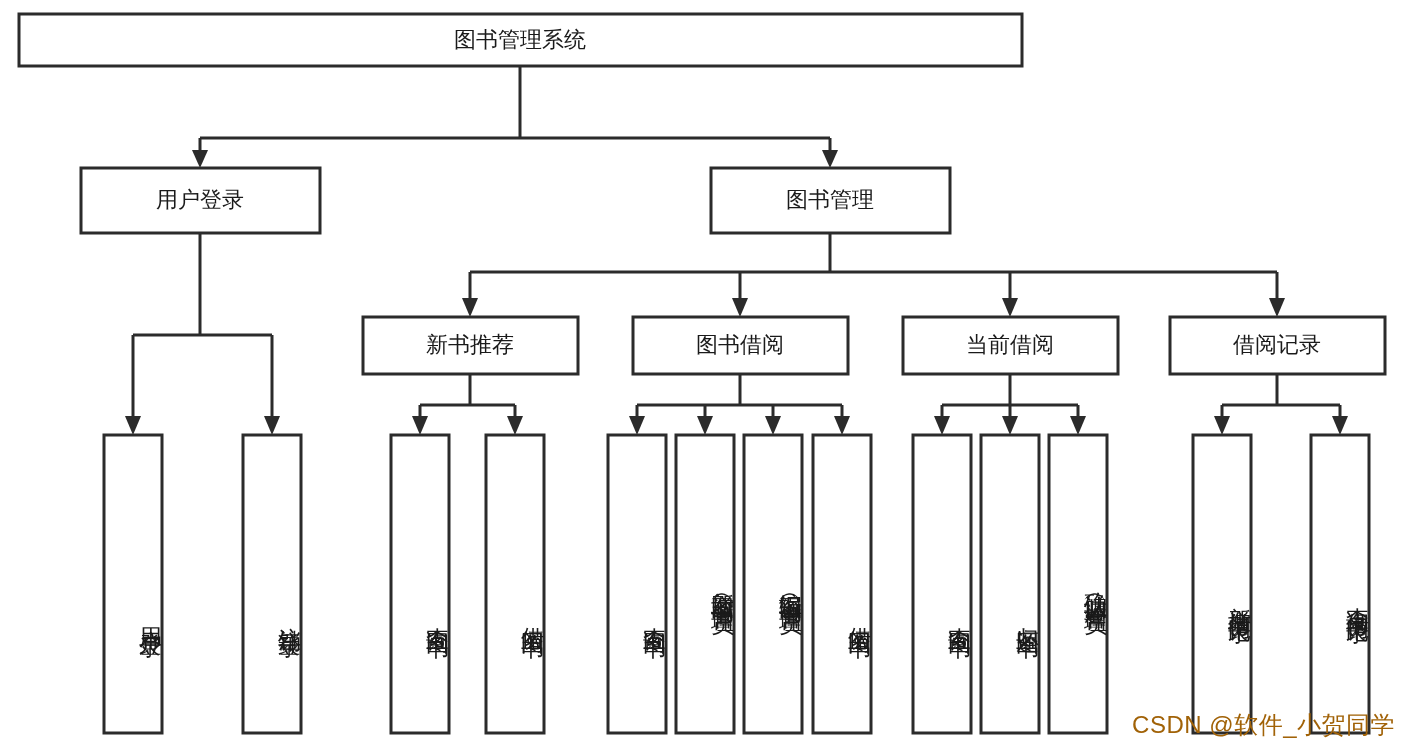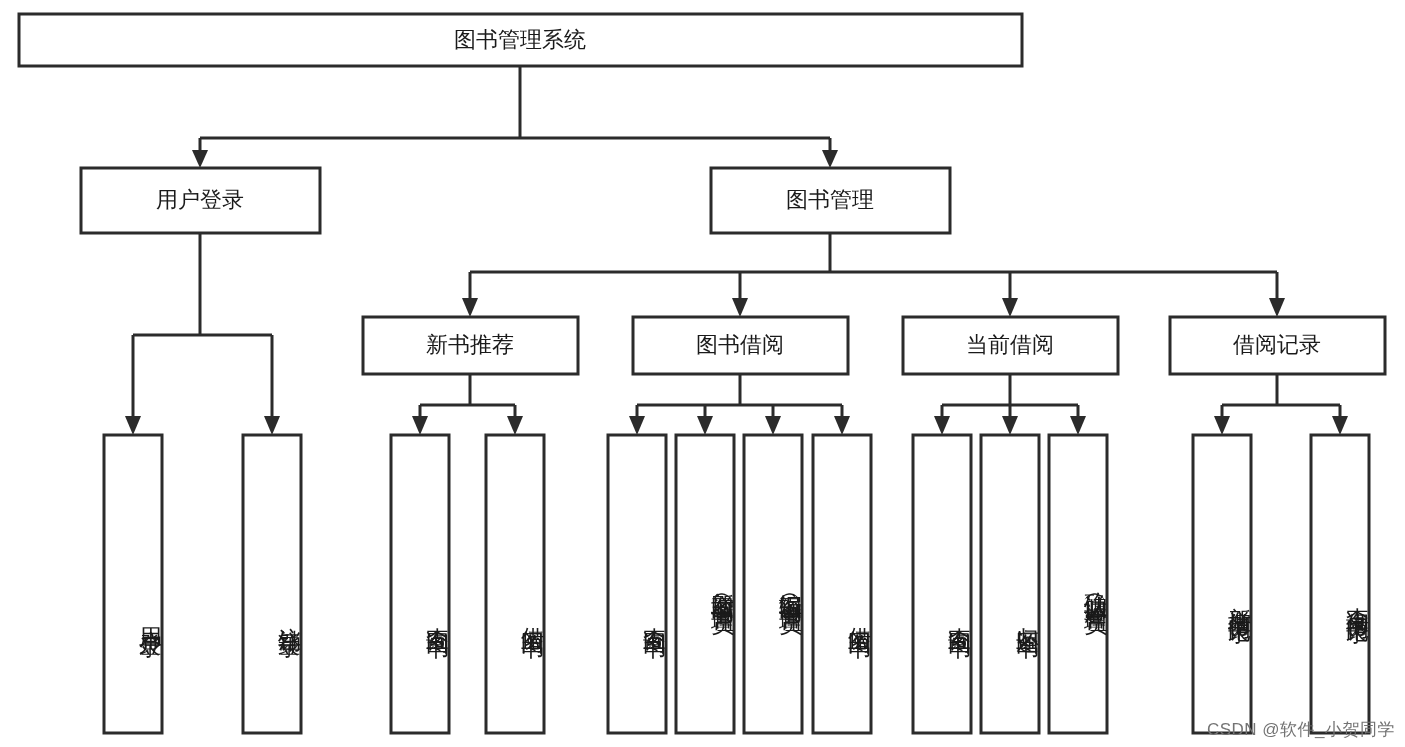--- a/index.html
+++ b/index.html
@@ -62,22 +62,22 @@
     display: flex;
     align-items: flex-start;
     justify-content: center;
     pointer-events: none;
   }
   .watermark {
     position: absolute;
     right: 10px;
     bottom: 6px;
     font-family: "Liberation Sans", "DejaVu Sans", sans-serif;
-    font-size: 17px;
-    color: #737373;
+    font-size: 24px;
+    color: #a16207;
     white-space: nowrap;
     letter-spacing: 0.5px;
   }
 </style>
 </head>
 <body>
 
 <div id="diagram-root">
 
   <svg id="flow-svg" viewBox="0 0 1405 747">

